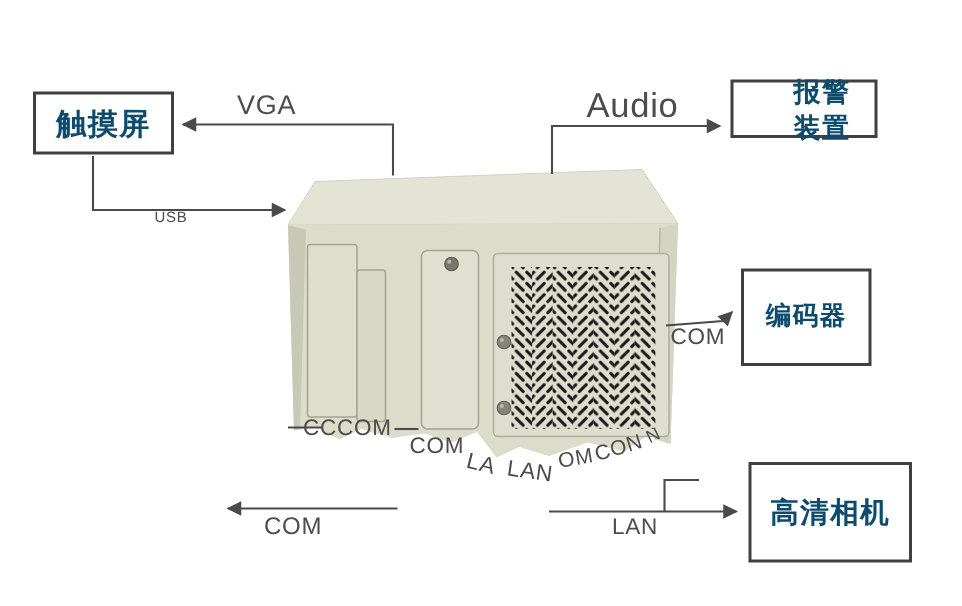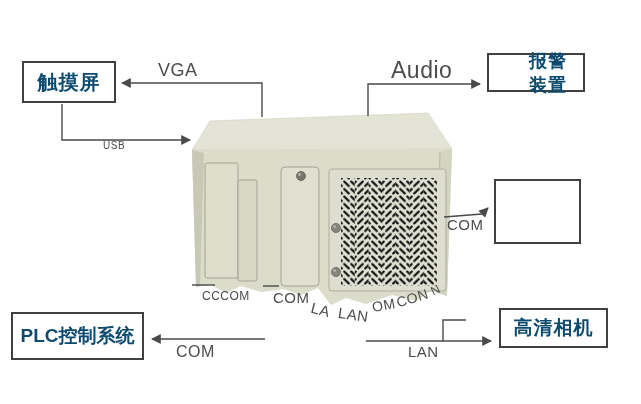--- a/index.html
+++ b/index.html
@@ -9,32 +9,32 @@
   }
   #machine-svg{position:absolute;left:0;top:0;width:641px;height:404px;}
   .node{
     position:absolute;box-sizing:border-box;border:2px solid #404040;background:#ffffff;
     display:flex;align-items:center;justify-content:center;flex-direction:column;
     font-weight:bold;color:#0c4a6e;z-index:3;letter-spacing:1px;
   }
   .node-touchscreen{left:22px;top:61px;width:94px;height:42px;font-size:20px;}
   .node-alarm{left:487px;top:53px;width:98px;height:39px;font-size:18px;padding-left:40px;}
   .node-encoder{left:494px;top:179px;width:87px;height:65px;font-size:17px;line-height:1.55;}
-  .node-camera{left:499px;top:308px;width:109px;height:40px;font-size:19px;justify-content:center;}
+  .node-camera{left:499px;top:308px;width:109px;height:67px;font-size:19px;justify-content:center;}
   .node-plc{left:11px;top:312px;width:133px;height:48px;font-size:19px;letter-spacing:0;}
   .wire-label{
     position:absolute;color:#4c4c4c;z-index:2;white-space:nowrap;letter-spacing:0.5px;
   }
   .lbl-vga{left:158px;top:60px;font-size:18px;}
   .lbl-usb{left:103px;top:140px;font-size:10px;}
   .lbl-audio{left:391px;top:57px;font-size:23px;}
   .lbl-com-encoder{left:447px;top:216px;font-size:15px;}
   .lbl-lan-camera{left:408px;top:343px;font-size:15px;}
   .lbl-com-plc{left:176px;top:343px;font-size:16px;}
-  .lbl-cccom{left:202px;top:289px;font-size:12px;text-align:right;}
+  .lbl-cccom{left:202px;top:277px;font-size:15px;text-align:right;}
   .lbl-com-bottom{left:273px;top:289px;font-size:15px;}
   .lbl-port-la{left:311px;top:301px;font-size:15px;transform:rotate(14deg);}
   .lbl-port-lan{left:338px;top:306px;font-size:15px;transform:rotate(8deg);}
   .lbl-port-om{left:372px;top:297px;font-size:14px;transform:rotate(-10deg);}
   .lbl-port-con{left:396px;top:290px;font-size:14px;transform:rotate(-17deg);}
   .lbl-port-n{left:431px;top:283px;font-size:12px;transform:rotate(-26deg);}
 </style>
 </head>
 <body>
 
@@ -96,26 +96,24 @@
     </g>
   </svg>
 
   <div class="node node-touchscreen">
     <span>触摸屏</span>
   </div>
   <div class="node node-alarm">
     <span>报警装置</span>
   </div>
   <div class="node node-encoder">
+    <span>编码器</span>
   </div>
   <div class="node node-camera">
     <span>高清相机</span>
-  </div>
-  <div class="node node-plc">
-    <span>PLC控制系统</span>
   </div>
 
   <div class="wire-label lbl-vga">VGA</div>
   <div class="wire-label lbl-usb">USB</div>
   <div class="wire-label lbl-audio">Audio</div>
   <div class="wire-label lbl-com-encoder">COM</div>
   <div class="wire-label lbl-lan-camera">LAN</div>
   <div class="wire-label lbl-com-plc">COM</div>
 
   <div class="wire-label lbl-cccom">CCCOM</div>

